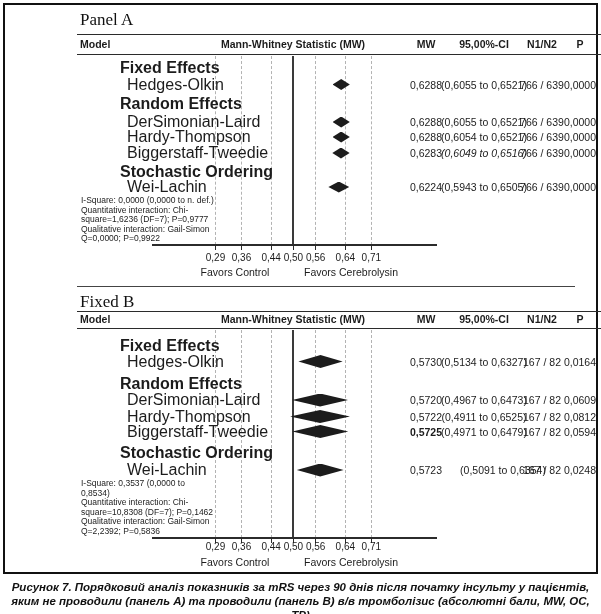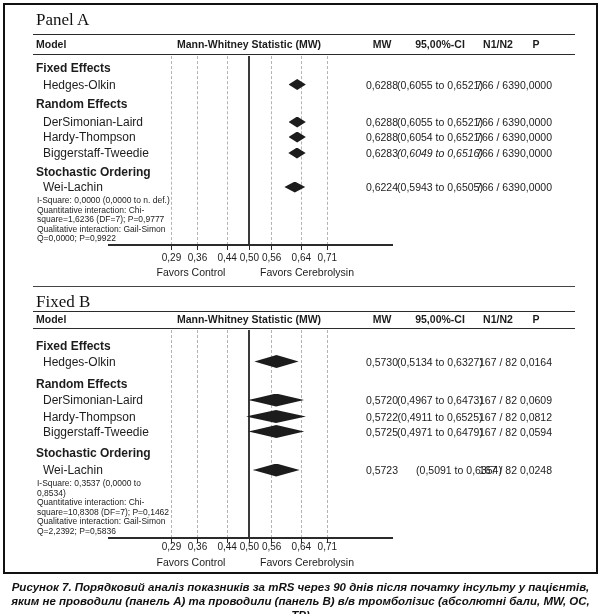--- a/index.html
+++ b/index.html
@@ -1,18 +1,18 @@
 <!DOCTYPE html>
 <html><head>
 <meta charset="utf-8">
 <style>
   html,body{margin:0;padding:0;background:#ffffff;}
   body{width:601px;height:614px;font-family:"Liberation Sans",sans-serif;color:#1c1c1c;}
   .figure{width:601px;}
-  .figure-box{margin:3px 3px 0 3px;border:2px solid #111;background:#fff;}
+  .figure-box{margin:3px 3px 0 3px;border:2px solid #111;background:#fff;padding-left:44px;}
   .panel{position:relative;width:100%;}
   #panelA{height:281px;}
   #panelB{height:285px;}
   .panel-title{position:absolute;left:31px;margin:0;font-family:"Liberation Serif",serif;
                font-weight:normal;font-size:17px;line-height:18px;color:#111;}
   #panelA .panel-title{top:6px;}
   #panelB .panel-title{top:6px;}
   .rule{position:absolute;left:28px;width:542px;height:1px;background:#2b2b2b;}
   #panelA .rule-top{top:29px;}
   #panelA .rule-bottom{top:49px;}
@@ -26,21 +26,21 @@
   .th-mw{left:377px;transform:translateX(-50%);}
   .th-ci{left:435px;transform:translateX(-50%);}
   .th-n{left:493px;transform:translateX(-50%);}
   .th-p{left:531px;transform:translateX(-50%);}
   .plot-layer{position:absolute;left:0;top:0;right:0;bottom:0;}
   .gridline{position:absolute;width:0;border-left:1px dashed #b3b3b3;}
   .gridline.ref{border-left:2px solid #3a3a3a;}
   .axisline{position:absolute;left:103px;width:285px;height:2px;background:#2b2b2b;}
   .tickmark{position:absolute;width:1px;height:4px;background:#2b2b2b;}
   .ticklabel{position:absolute;transform:translateX(-50%);font-size:10px;white-space:nowrap;}
-  .rowlabel{position:absolute;height:14px;line-height:14px;font-size:12px;white-space:nowrap;}
+  .rowlabel{position:absolute;height:14px;line-height:14px;font-size:16px;white-space:nowrap;margin-left:40px;}
   .rowlabel.group{left:31px;font-weight:bold;}
   .rowlabel.model{left:38px;}
   .cell{position:absolute;transform:translateX(-50%);height:14px;line-height:14px;
         font-size:10.5px;white-space:nowrap;}
   .diamond{position:absolute;background:#1c1c1c;
            clip-path:polygon(0 50%,50% 0,100% 50%,50% 100%);}
   .footnote{position:absolute;left:32px;width:150px;font-size:8.5px;line-height:9.5px;
             white-space:pre-line;color:#222;}
   #panelA .footnote{top:191px;}
   #panelB .footnote{top:192px;}
@@ -185,21 +185,21 @@
           <div class="cell" style="left: 493px; top: 106px;">167 / 82</div>
           <div class="cell" style="left: 531px; top: 106px;">0,0609</div>
           <div class="rowlabel model" style="top: 122.5px;">Hardy-Thompson</div>
           <div class="diamond" style="left: 241.108px; width: 59.8794px; top: 123px; height: 13px;"></div>
           <div class="cell" style="left: 377px; top: 122.5px;">0,5722</div>
           <div class="cell" style="left: 435px; top: 122.5px;">(0,4911 to 0,6525)</div>
           <div class="cell" style="left: 493px; top: 122.5px;">167 / 82</div>
           <div class="cell" style="left: 531px; top: 122.5px;">0,0812</div>
           <div class="rowlabel model" style="top: 137.5px;">Biggerstaff-Tweedie</div>
           <div class="diamond" style="left: 243.334px; width: 55.9468px; top: 138px; height: 13px;"></div>
-          <div class="cell" style="left: 377px; top: 137.5px;">0,5725</div>
+          <div class="cell" style="left: 377px; top: 137.5px; font-weight: bold;">0,5725</div>
           <div class="cell" style="left: 435px; top: 137.5px;">(0,4971 to 0,6479)</div>
           <div class="cell" style="left: 493px; top: 137.5px;">167 / 82</div>
           <div class="cell" style="left: 531px; top: 137.5px;">0,0594</div>
           <div class="rowlabel group" style="top: 159px;">Stochastic Ordering</div>
           <div class="rowlabel model" style="top: 176px;">Wei-Lachin</div>
           <div class="diamond" style="left: 247.786px; width: 46.8573px; top: 176.5px; height: 13px;"></div>
           <div class="cell" style="left: 377px; top: 176px;">0,5723</div>
           <div class="cell" style="left: 454px; top: 176px;">(0,5091 to 0,6354)</div>
           <div class="cell" style="left: 493px; top: 176px;">167 / 82</div>
           <div class="cell" style="left: 531px; top: 176px;">0,0248</div>

